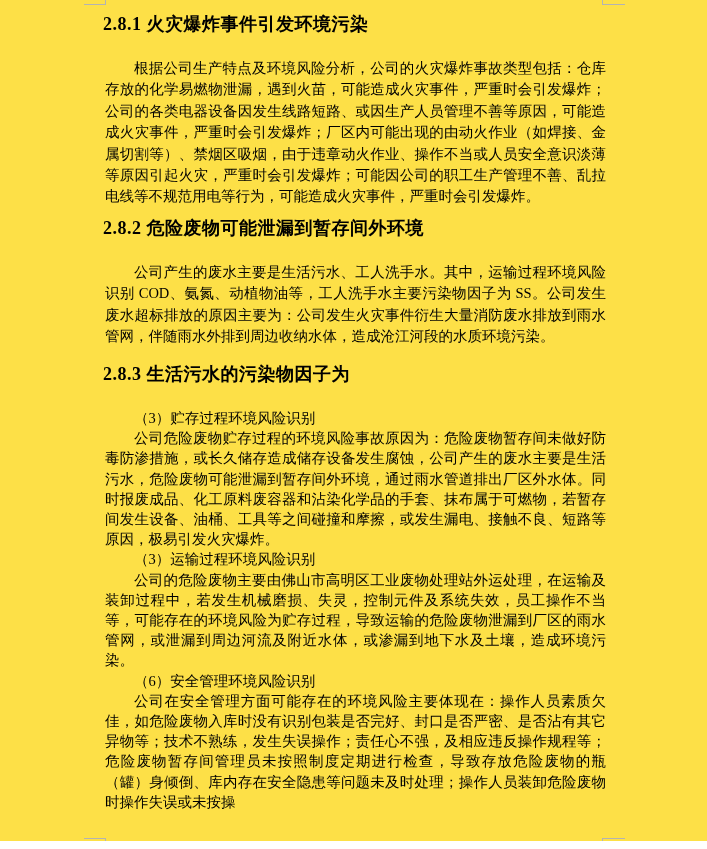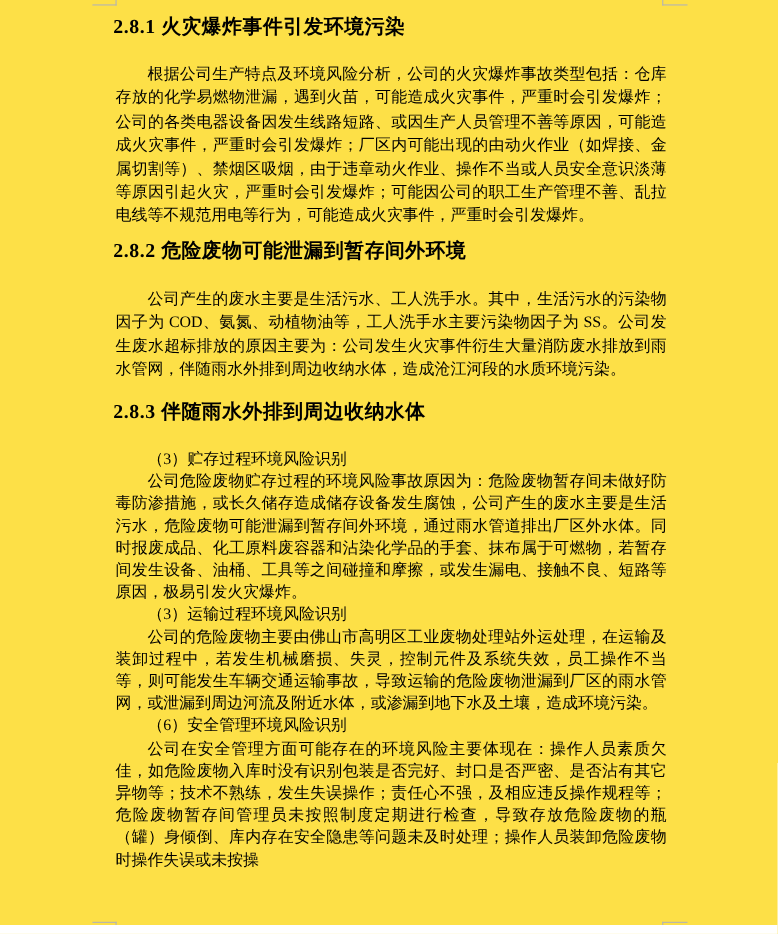--- a/index.html
+++ b/index.html
@@ -61,26 +61,26 @@
   <div class="crop-mark bl"></div>
   <div class="crop-mark br"></div>
 
   <h2 class="heading" style="top:12px;">2.8.1 火灾爆炸事件引发环境污染</h2>
   <div class="content block-1" style="top:58px;">
     <p class="para">根据公司生产特点及环境风险分析，公司的火灾爆炸事故类型包括：仓库存放的化学易燃物泄漏，遇到火苗，可能造成火灾事件，严重时会引发爆炸；公司的各类电器设备因发生线路短路、或因生产人员管理不善等原因，可能造成火灾事件，严重时会引发爆炸；厂区内可能出现的由动火作业（如焊接、金属切割等）、禁烟区吸烟，由于违章动火作业、操作不当或人员安全意识淡薄等原因引起火灾，严重时会引发爆炸；可能因公司的职工生产管理不善、乱拉电线等不规范用电等行为，可能造成火灾事件，严重时会引发爆炸。</p>
   </div>
 
   <h2 class="heading" style="top:216px;">2.8.2 危险废物可能泄漏到暂存间外环境</h2>
   <div class="content block-2" style="top:262px;">
-    <p class="para">公司产生的废水主要是生活污水、工人洗手水。其中，生活污水的污染物因子为 COD、氨氮、动植物油等，工人洗手水主要污染物因子为 SS。公司发生废水超标排放的原因主要为：公司发生火灾事件衍生大量消防废水排放到雨水管网，伴随雨水外排到周边收纳水体，造成沧江河段的水质环境污染。</p>
+    <p class="para">公司产生的废水主要是生活污水、工人洗手水。其中，运输过程环境风险识别 COD、氨氮、动植物油等，工人洗手水主要污染物因子为 SS。公司发生废水超标排放的原因主要为：公司发生火灾事件衍生大量消防废水排放到雨水管网，伴随雨水外排到周边收纳水体，造成沧江河段的水质环境污染。</p>
   </div>
 
-  <h2 class="heading" style="top:362px;">2.8.3 伴随雨水外排到周边收纳水体</h2>
+  <h2 class="heading" style="top:362px;">2.8.3 生活污水的污染物因子为</h2>
   <div class="content block-3" style="top:408px;">
     <p class="para">（3）贮存过程环境风险识别</p>
     <p class="para">公司危险废物贮存过程的环境风险事故原因为：危险废物暂存间未做好防毒防渗措施，或长久储存造成储存设备发生腐蚀，公司产生的废水主要是生活污水，危险废物可能泄漏到暂存间外环境，通过雨水管道排出厂区外水体。同时报废成品、化工原料废容器和沾染化学品的手套、抹布属于可燃物，若暂存间发生设备、油桶、工具等之间碰撞和摩擦，或发生漏电、接触不良、短路等原因，极易引发火灾爆炸。</p>
     <p class="para">（3）运输过程环境风险识别</p>
-    <p class="para">公司的危险废物主要由佛山市高明区工业废物处理站外运处理，在运输及装卸过程中，若发生机械磨损、失灵，控制元件及系统失效，员工操作不当等，则可能发生车辆交通运输事故，导致运输的危险废物泄漏到厂区的雨水管网，或泄漏到周边河流及附近水体，或渗漏到地下水及土壤，造成环境污染。</p>
+    <p class="para">公司的危险废物主要由佛山市高明区工业废物处理站外运处理，在运输及装卸过程中，若发生机械磨损、失灵，控制元件及系统失效，员工操作不当等，可能存在的环境风险为贮存过程，导致运输的危险废物泄漏到厂区的雨水管网，或泄漏到周边河流及附近水体，或渗漏到地下水及土壤，造成环境污染。</p>
     <p class="para">（6）安全管理环境风险识别</p>
     <p class="para">公司在安全管理方面可能存在的环境风险主要体现在：操作人员素质欠佳，如危险废物入库时没有识别包装是否完好、封口是否严密、是否沾有其它异物等；技术不熟练，发生失误操作；责任心不强，及相应违反操作规程等；危险废物暂存间管理员未按照制度定期进行检查，导致存放危险废物的瓶（罐）身倾倒、库内存在安全隐患等问题未及时处理；操作人员装卸危险废物时操作失误或未按操</p>
   </div>
 
 </div>
 
 </body></html>

